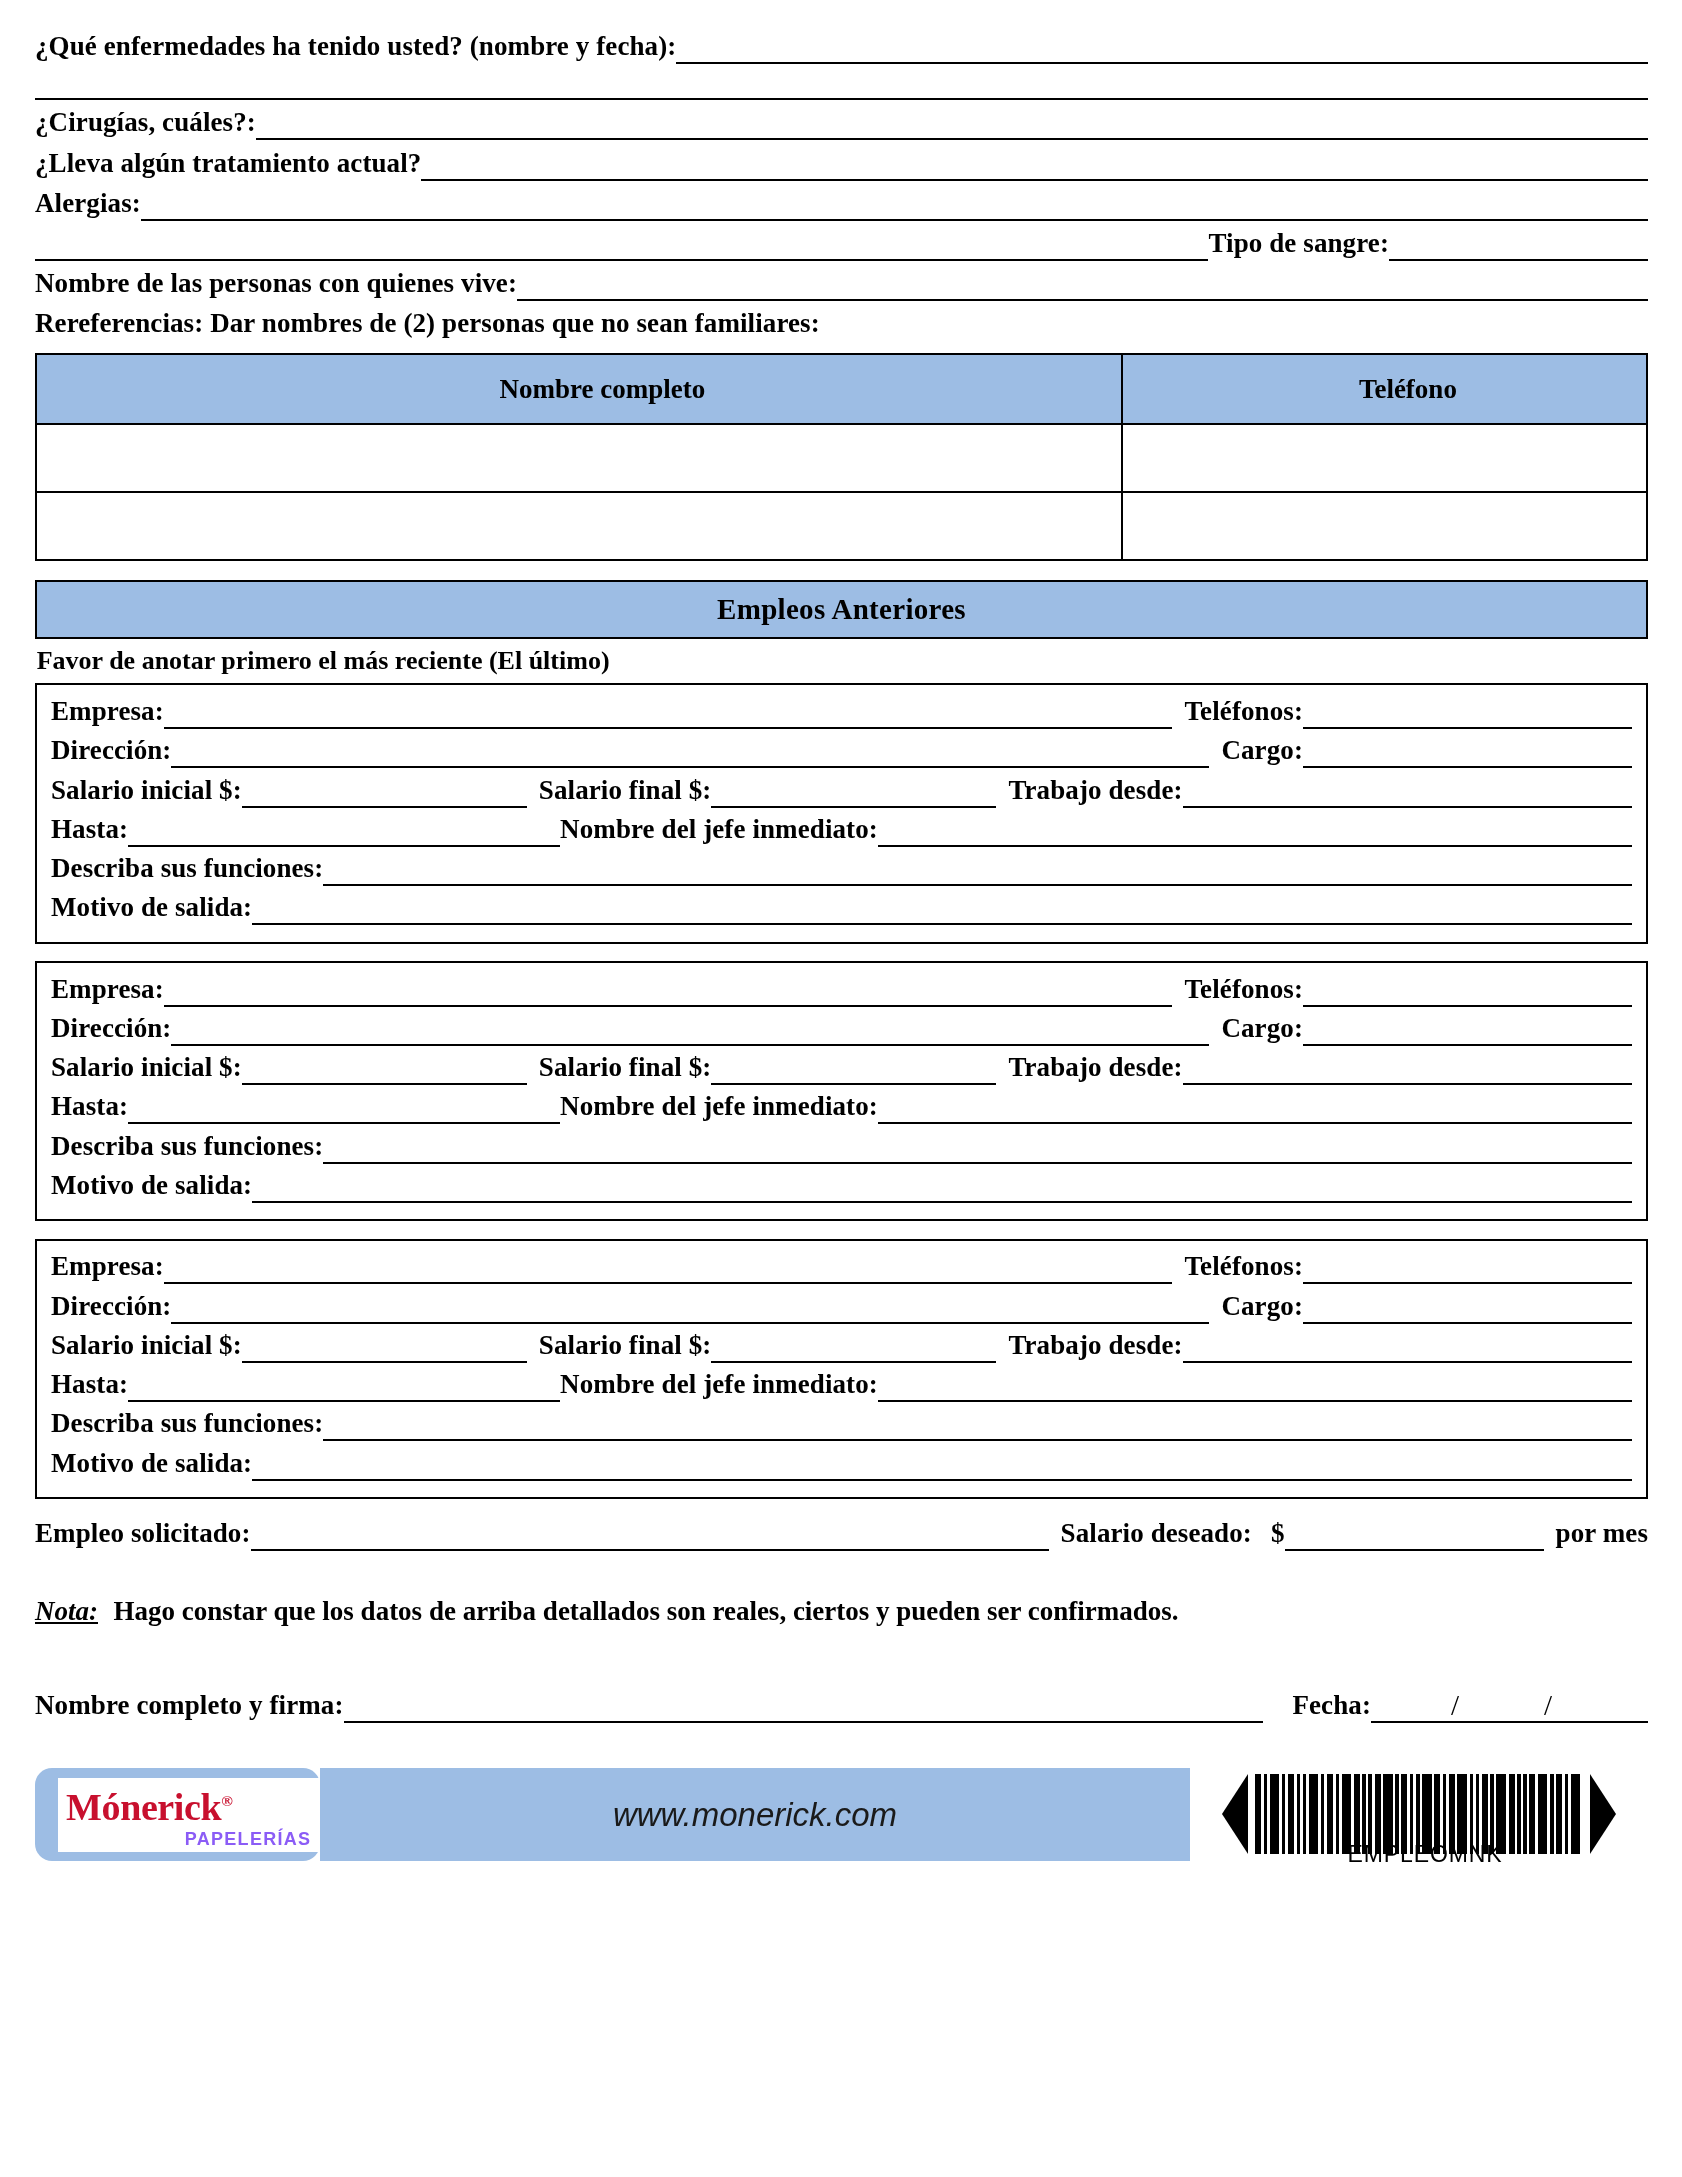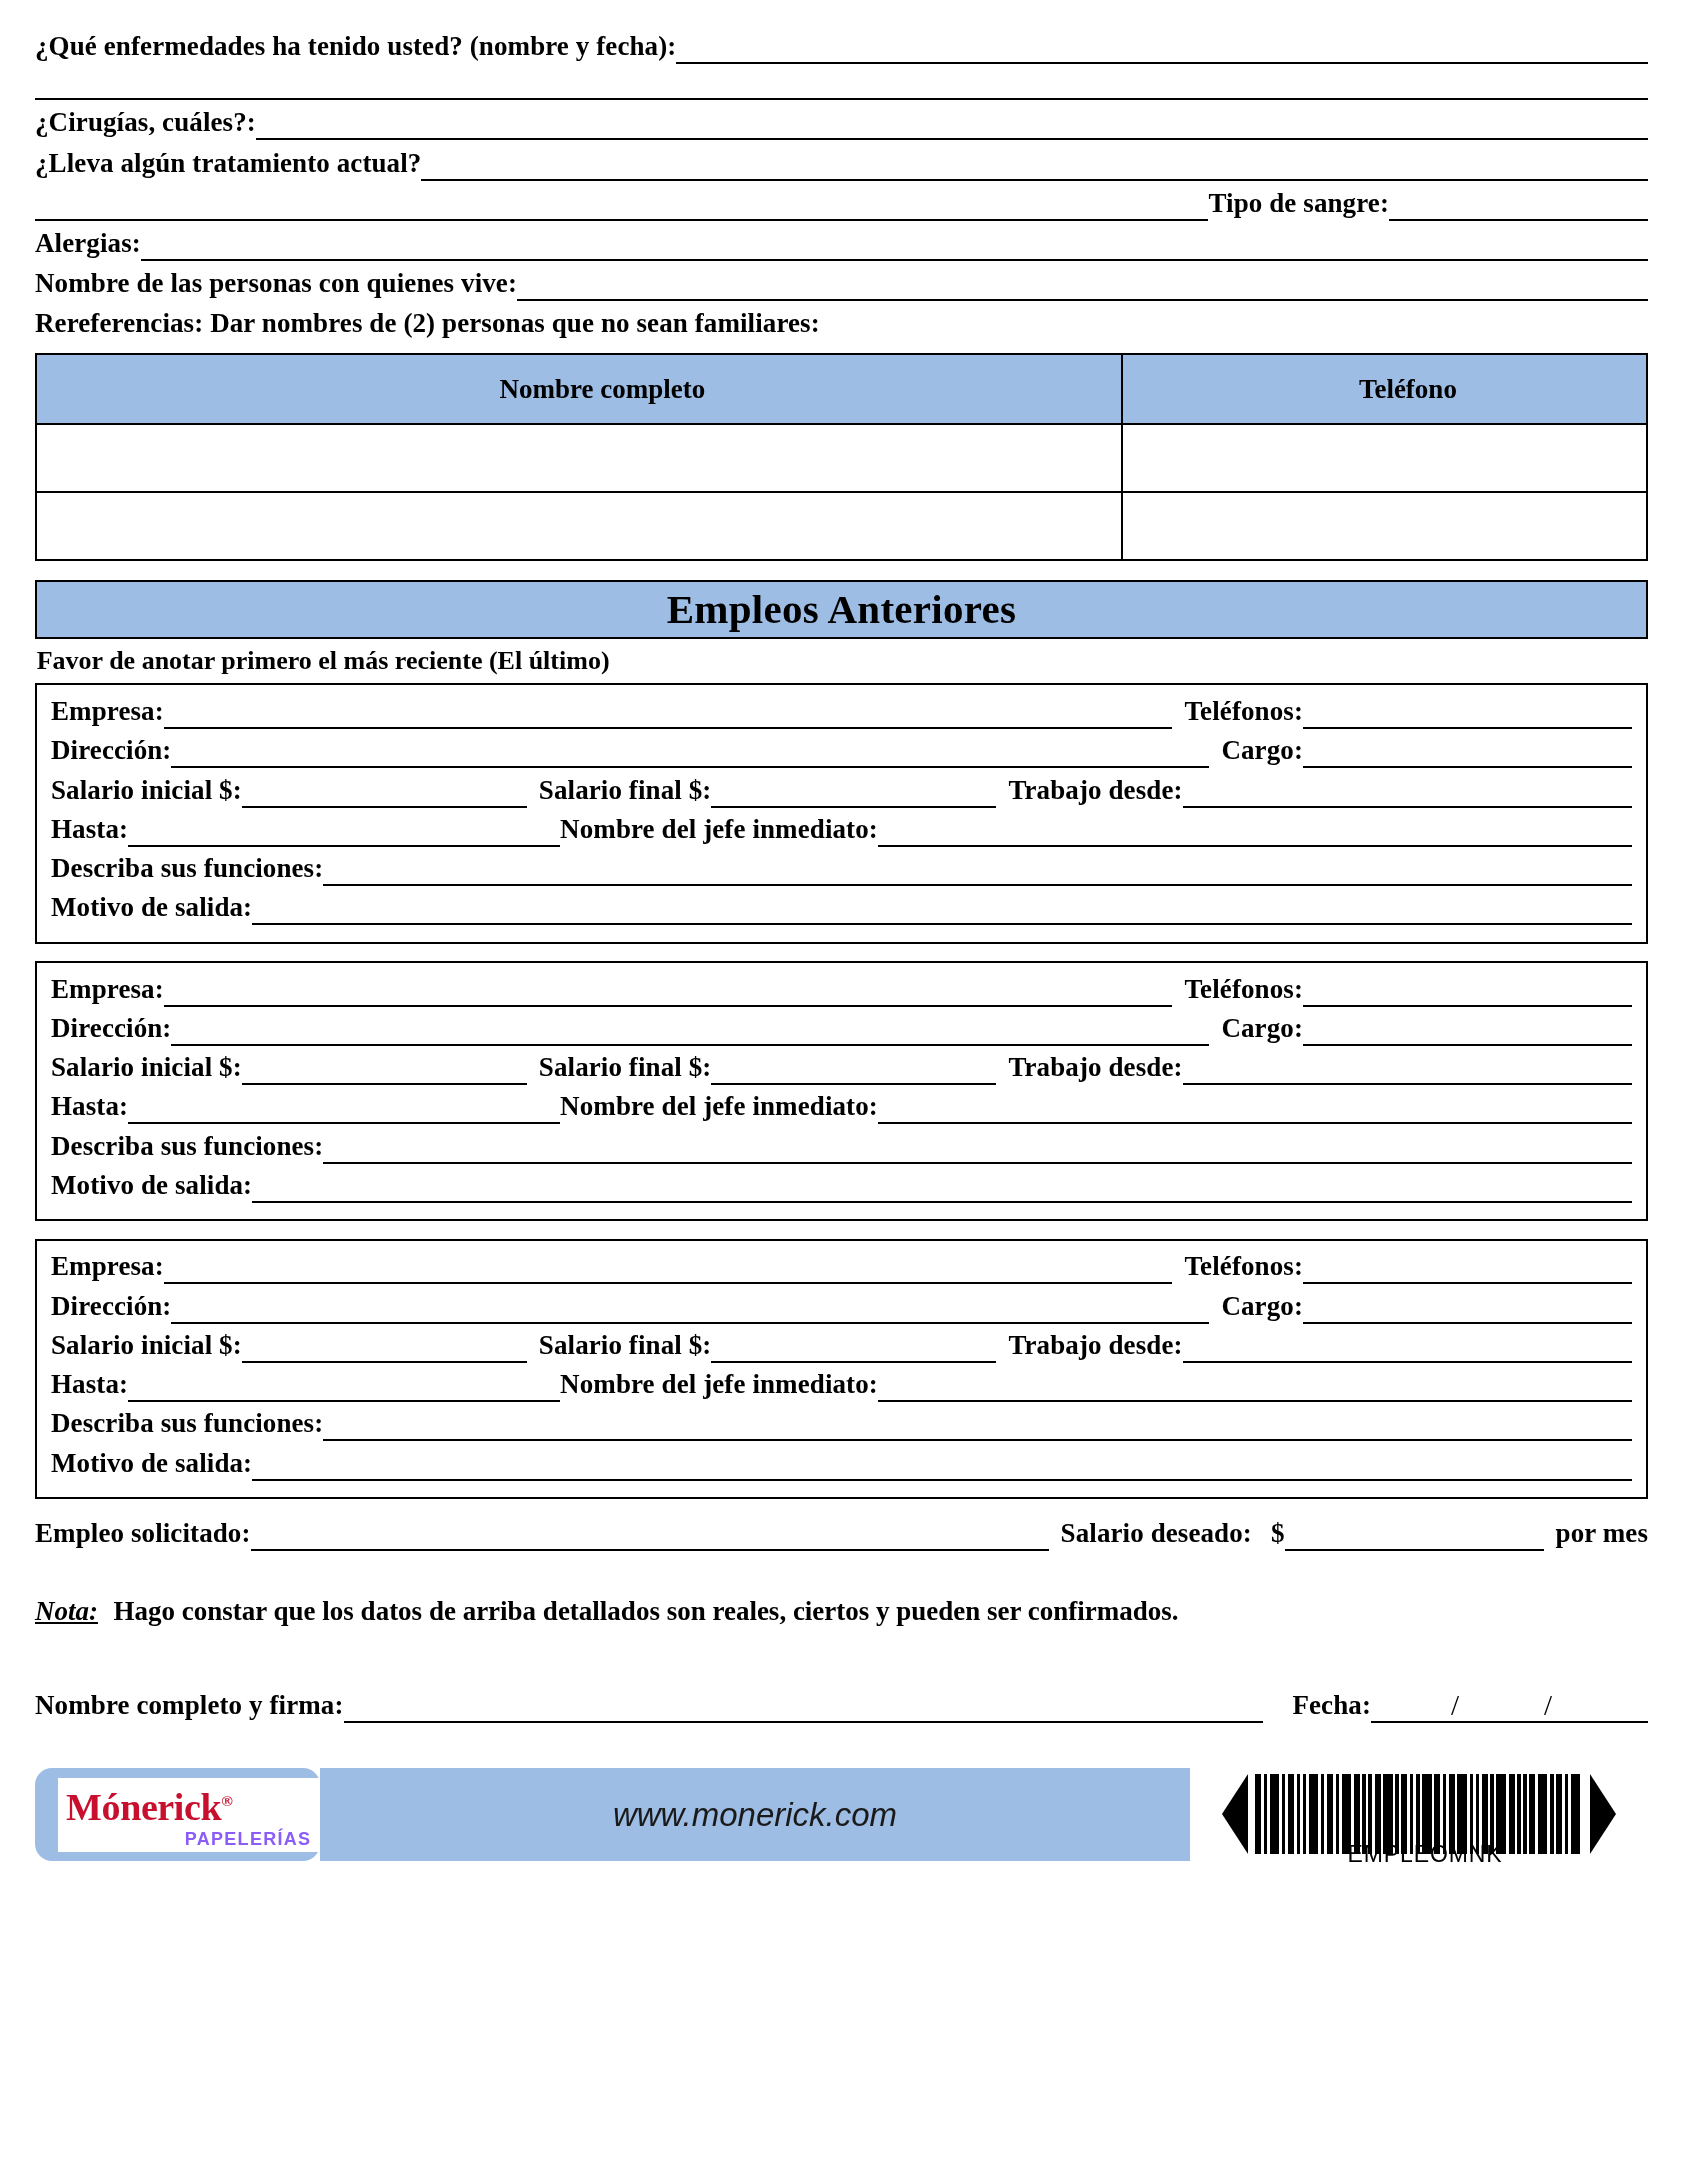--- a/index.html
+++ b/index.html
@@ -70,21 +70,21 @@
     padding-left: 48px;
   }
   .col-nombre { width: 68.5%; }
   .col-tel { width: 31.5%; }
 
   
   .banner {
     background: #9dbde4;
     border: 2.6px solid #000;
     text-align: center;
-    font-size: 41px;
+    font-size: 29px;
     font-weight: bold;
     line-height: 55px;
     margin-top: 19px;
     letter-spacing: 0.3px;
   }
   .subnote {
     font-size: 26px;
     font-weight: bold;
     margin: 7px 0 7px 1.7px;
   }
@@ -249,28 +249,28 @@
       <span class="lbl">¿Cirugías, cuáles?:</span>
       <span class="rule"></span>
     </div>
 
     <div class="frow">
       <span class="lbl">¿Lleva algún tratamiento actual?</span>
       <span class="rule"></span>
     </div>
 
     <div class="frow">
+      <span class="lbl">Alergias:</span>
+      <span class="rule"></span>
+    </div>
+
+    <div class="frow">
       <span class="rule"></span>
       <span class="lbl">Tipo de sangre:</span>
       <span class="rule fixed-300"></span>
-    </div>
-
-    <div class="frow">
-      <span class="lbl">Alergias:</span>
-      <span class="rule"></span>
     </div>
 
     <div class="frow">
       <span class="lbl">Nombre de las personas con quienes vive:</span>
       <span class="rule"></span>
     </div>
 
     <div class="frow">
       <span class="lbl">Rereferencias: Dar nombres de (2) personas que no sean familiares:</span>
     </div>

